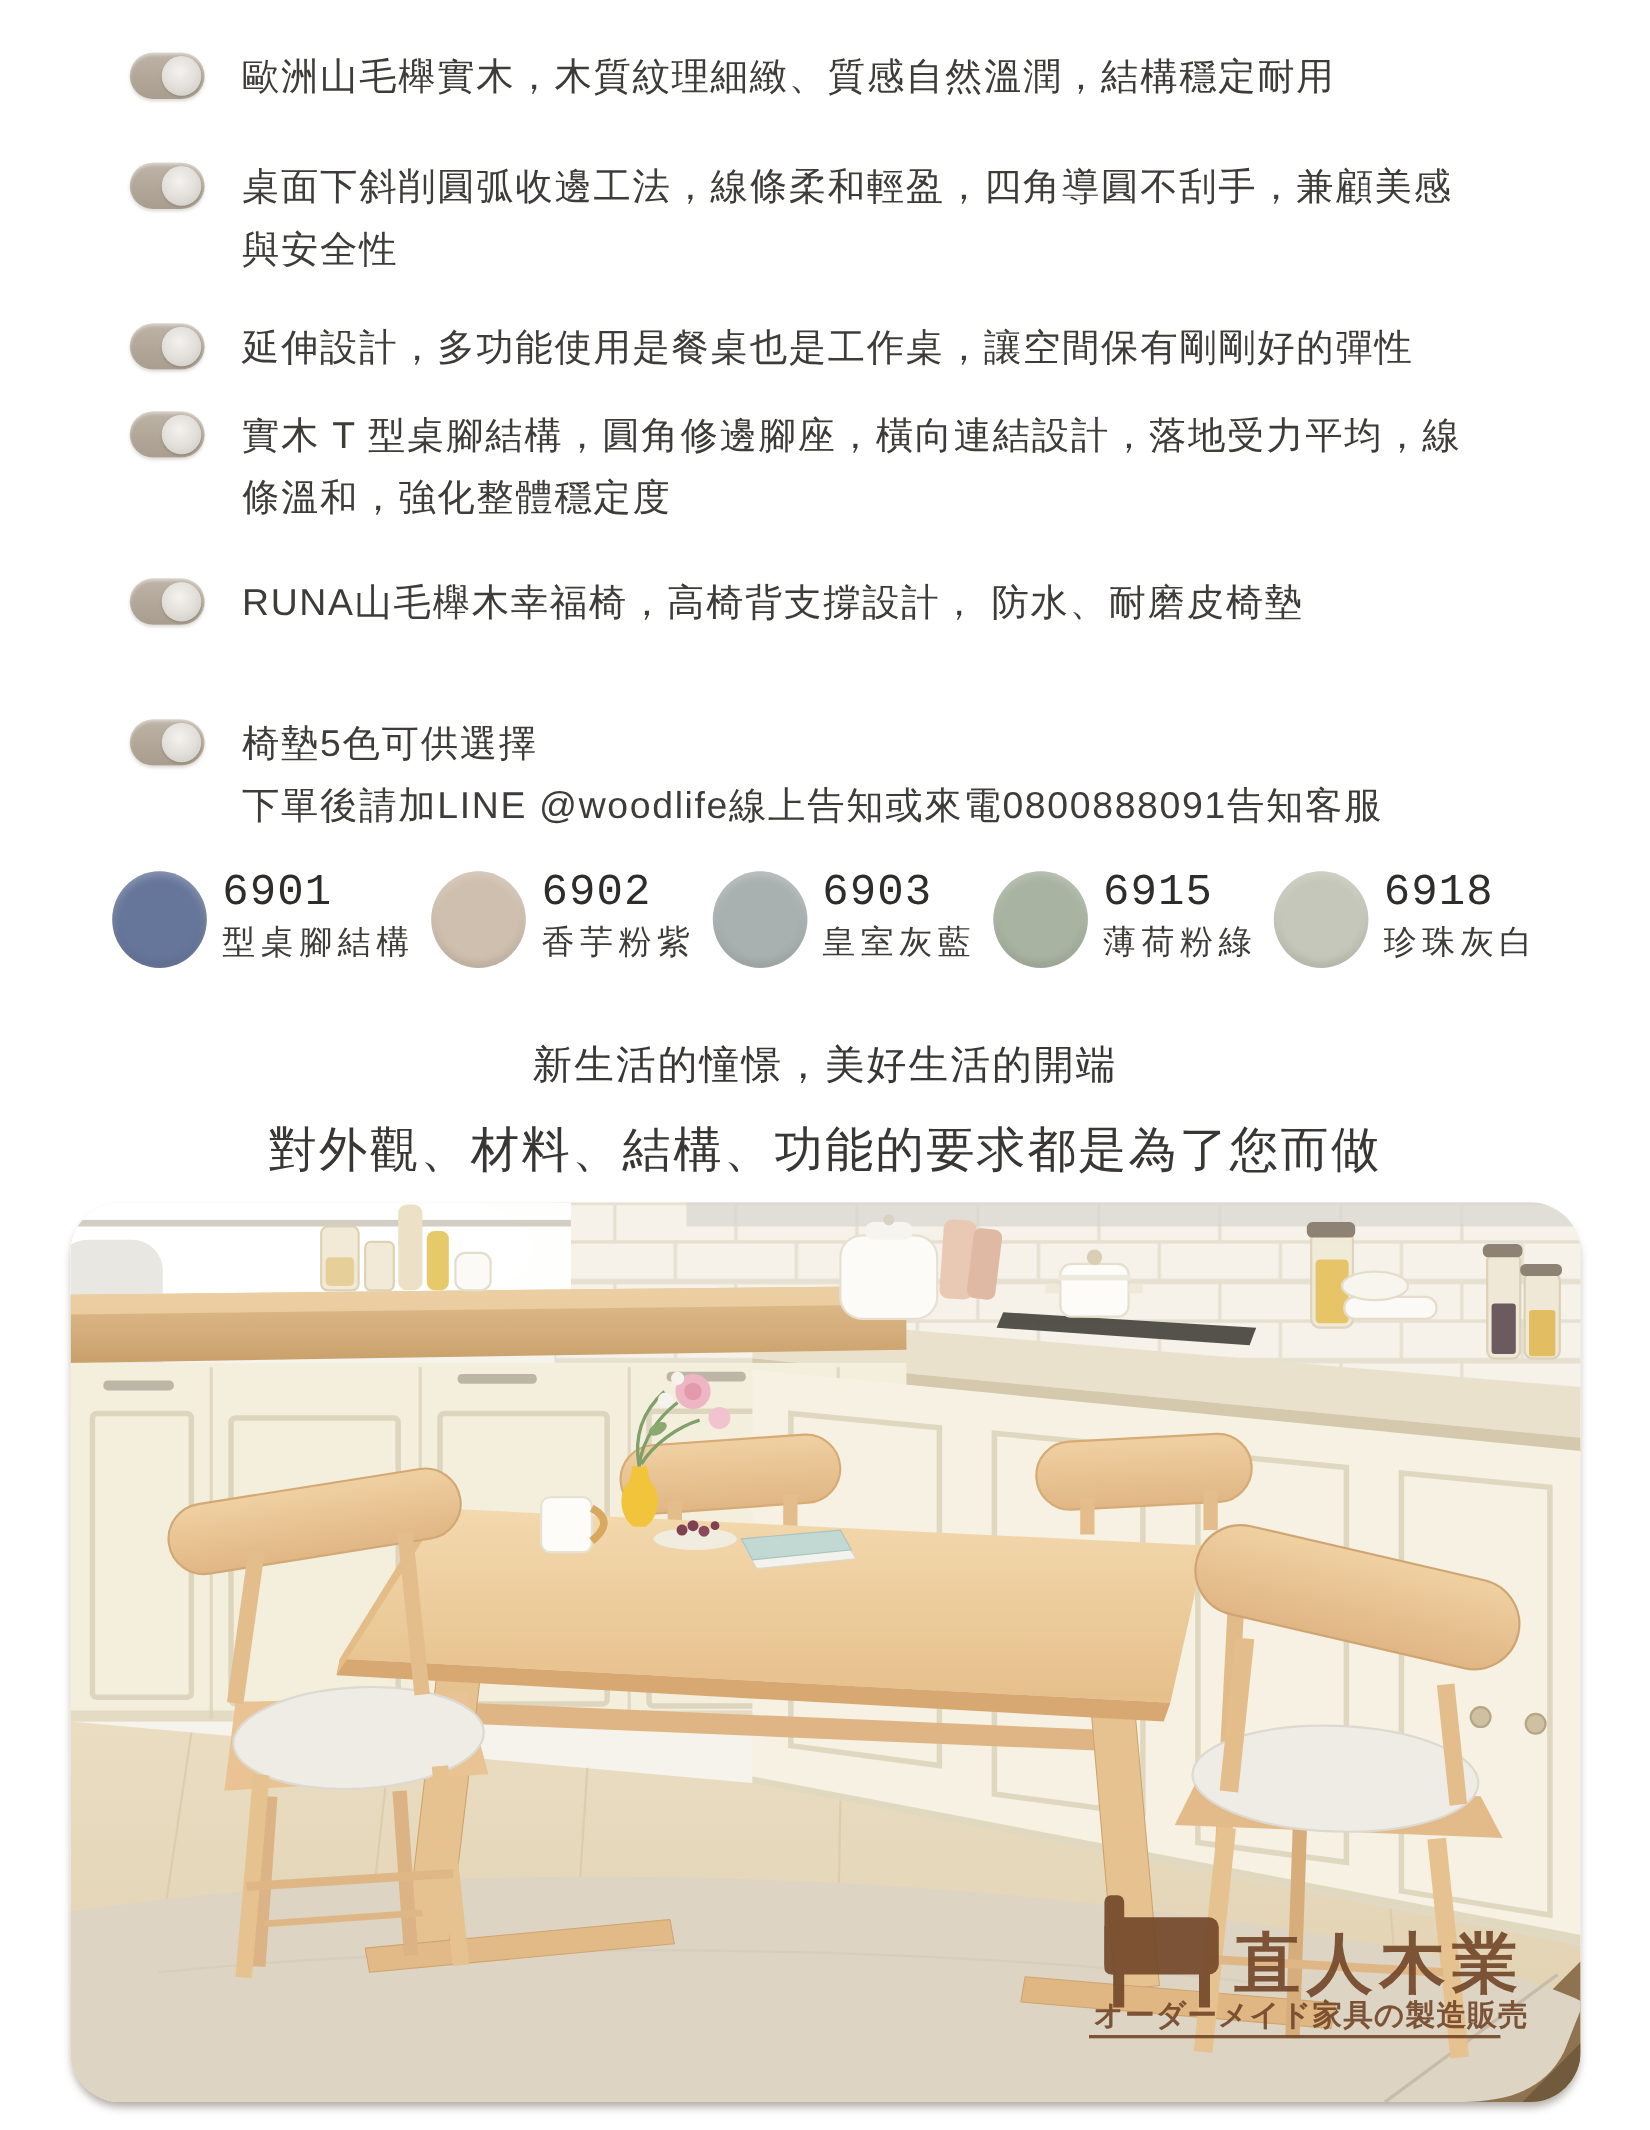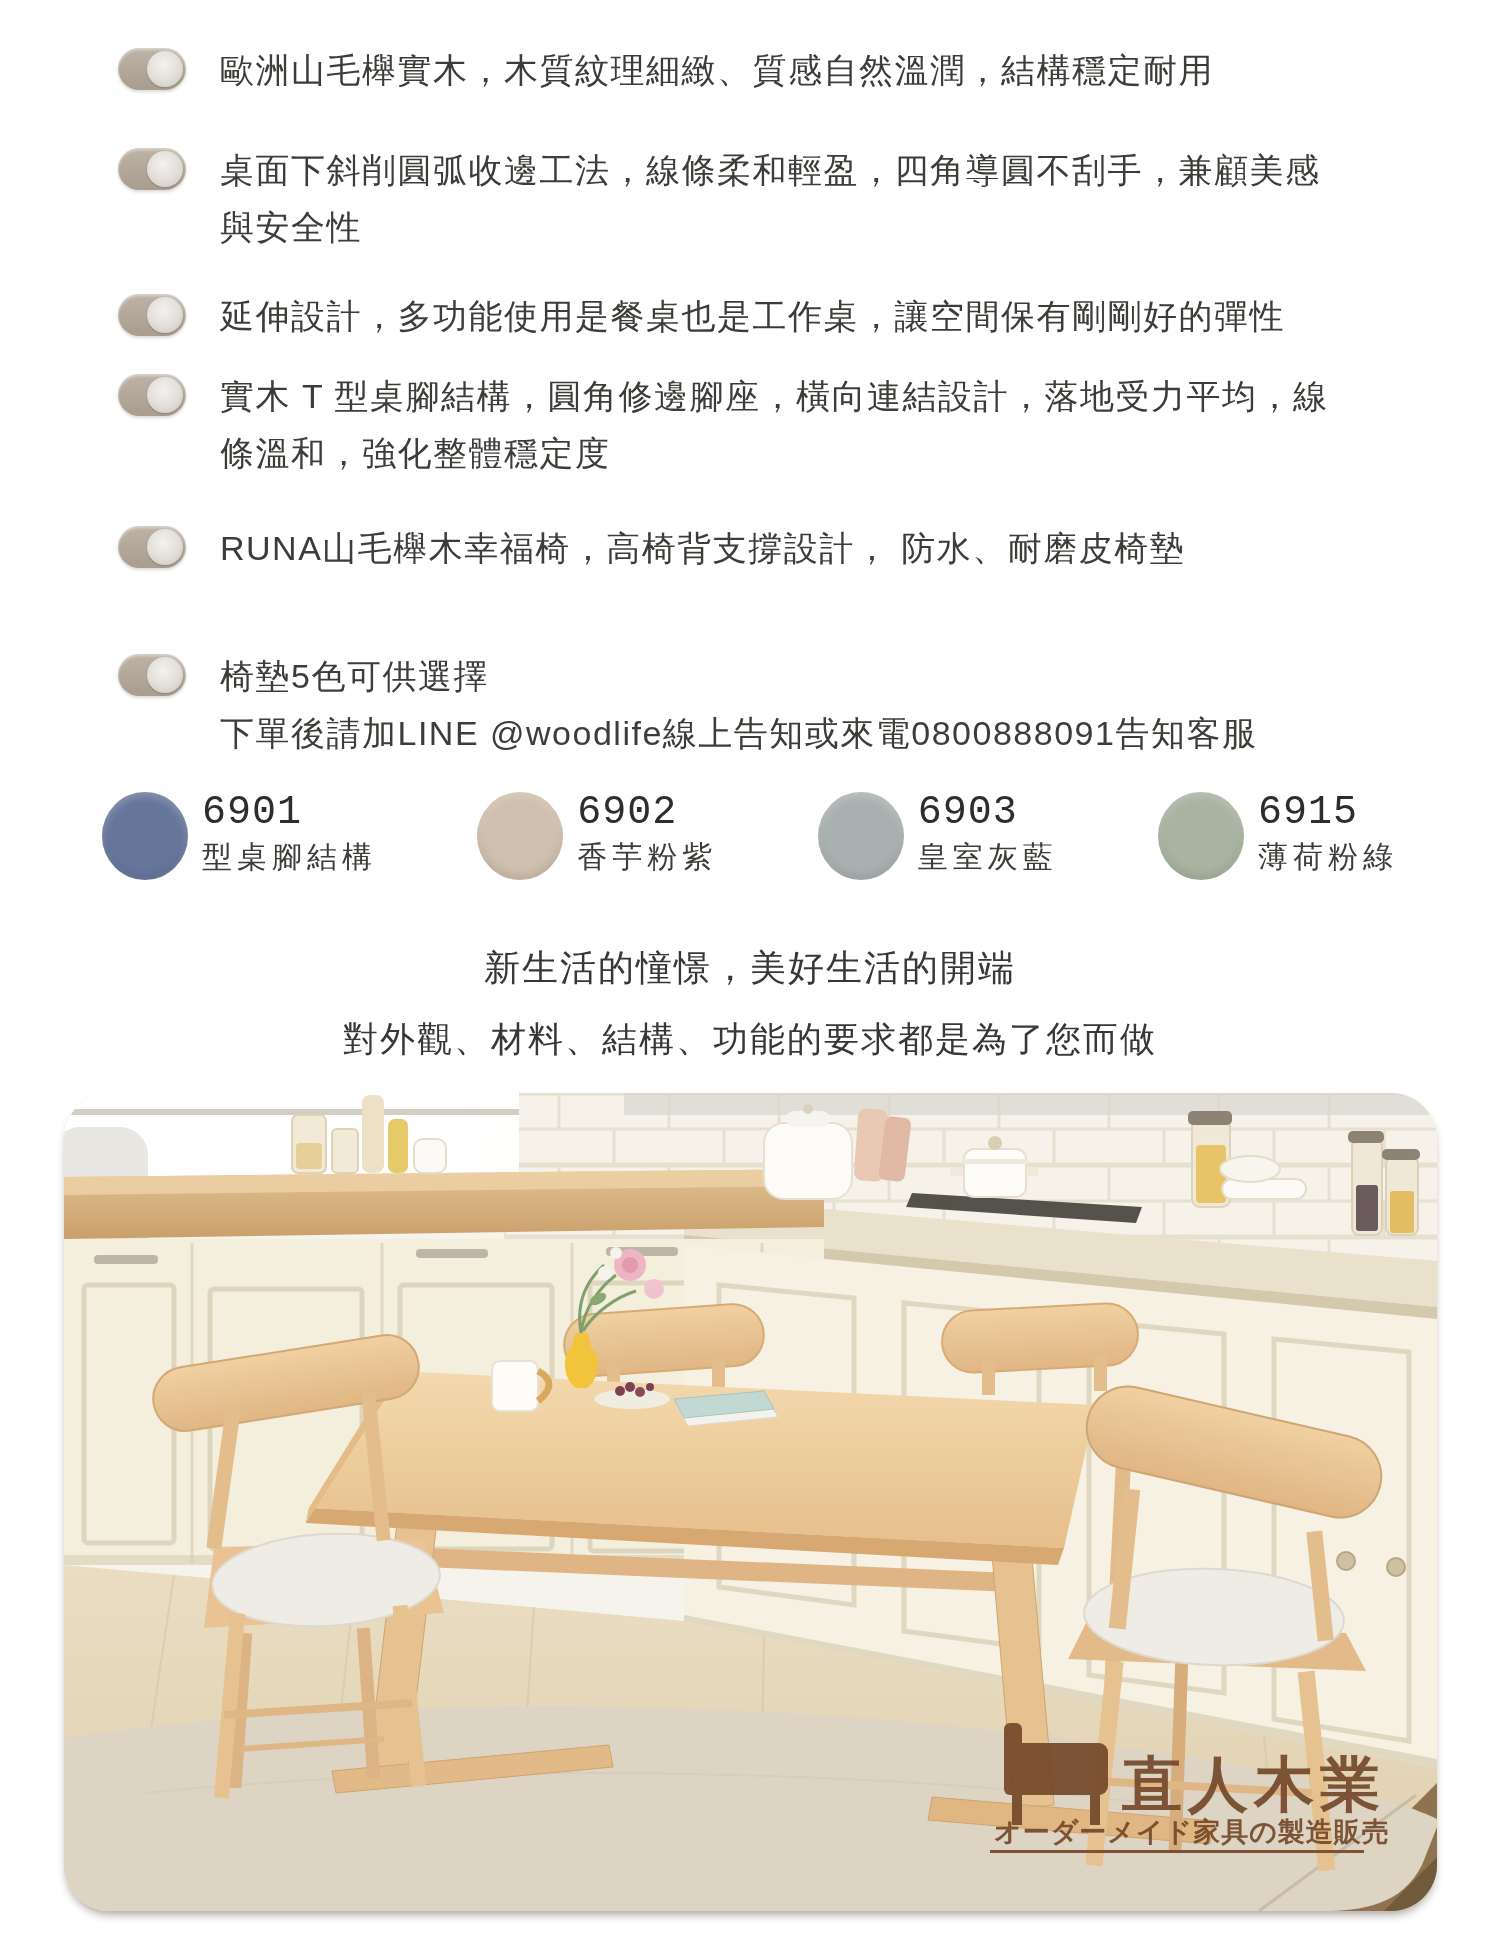--- a/index.html
+++ b/index.html
@@ -24,21 +24,21 @@
                  box-shadow:inset 0 3px 8px rgba(255,255,255,.28), inset 0 -4px 8px rgba(0,0,0,.12);}
   .swatch-info{margin-left:14px;}
   .swatch-code{font-family:"Liberation Mono","DejaVu Sans Mono",monospace;font-size:40px;line-height:46px;
                letter-spacing:1px;color:#2e2d2b;}
   .swatch-name{font-size:30px;line-height:42px;letter-spacing:5px;color:#3e3c39;}
 
   
   .headline1{position:absolute;top:944px;left:0;width:100%;text-align:center;
              font-size:36px;letter-spacing:2px;color:#383735;}
   .headline2{position:absolute;top:1016px;left:0;width:100%;text-align:center;
-             font-size:35px;letter-spacing:2px;color:#383735;}
+             font-size:44px;letter-spacing:2px;color:#383735;}
 
   
   .photo{position:absolute;left:64px;top:1093px;width:1373px;height:818px;border-radius:46px;
          overflow:hidden;background:#f4f0e8;box-shadow:0 6px 8px -2px rgba(80,68,55,.45);text-align:center;}
   .photo svg{display:block;}
 </style>
 </head>
 <body>
 
 <div class="feat" style="top:42px">
@@ -101,20 +101,27 @@
     <span class="swatch-info">
       <div class="swatch-code">6903</div>
       <div class="swatch-name">皇室灰藍</div>
     </span>
   </div>
   <div class="swatch">
     <span class="swatch-circle" style="background-color: rgb(168, 179, 161);"></span>
     <span class="swatch-info">
       <div class="swatch-code">6915</div>
       <div class="swatch-name">薄荷粉綠</div>
+    </span>
+  </div>
+  <div class="swatch">
+    <span class="swatch-circle" style="background-color: rgb(196, 199, 185);"></span>
+    <span class="swatch-info">
+      <div class="swatch-code">6918</div>
+      <div class="swatch-name">珍珠灰白</div>
     </span>
   </div>
 </div>
 
 <div class="headline1">新生活的憧憬，美好生活的開端</div>
 <div class="headline2">對外觀、材料、結構、功能的要求都是為了您而做</div>
 
 <div class="photo">
 <svg viewBox="0 0 1373 818" width="1373" height="818" xmlns="http://www.w3.org/2000/svg">
   <defs>

